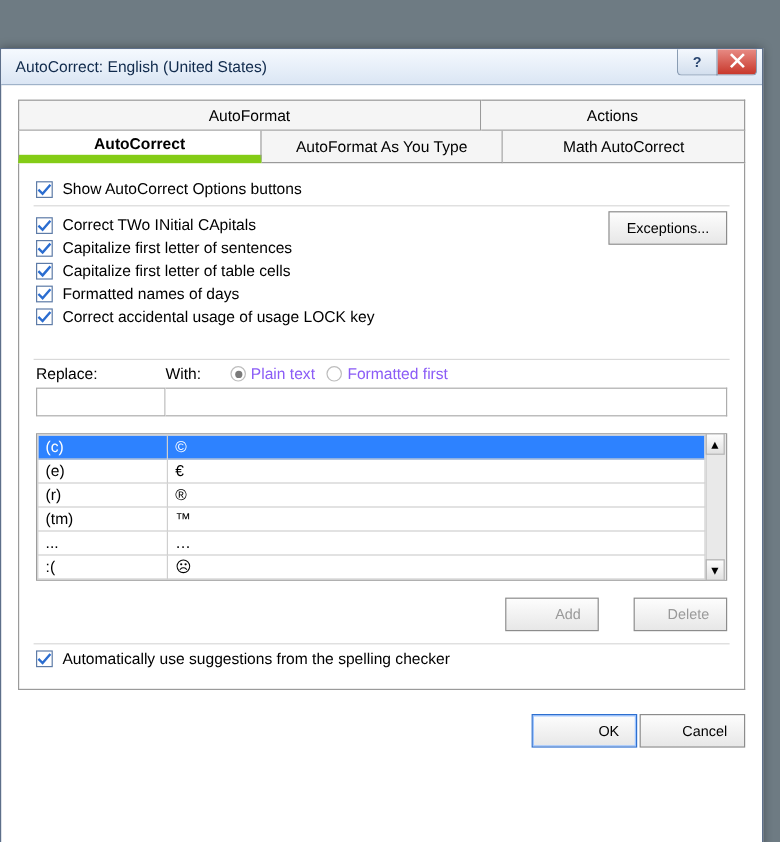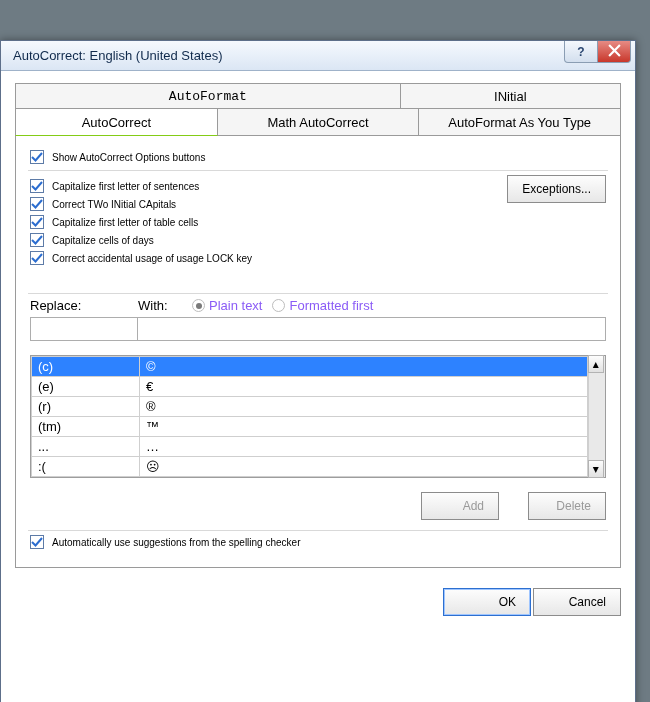--- a/index.html
+++ b/index.html
@@ -60,40 +60,41 @@
   }
   .tab-row-top .tab, .tab-row-bottom .tab {
     flex: 1;
     border: 1px solid #9a9a9a;
     display: flex; align-items: center; justify-content: center;
     background:#f5f5f5;
     font-size: 13px;
     cursor: default;
     position: relative;
   }
-  .tab-row-top .tab:first-child { flex: 1.75; font-family: Liberation Mono, monospace; }
+  .tab-row-top .tab:first-child { flex: 1.75; }
   .tab-row-top .tab + .tab { border-left: none; }
   .tab-row-bottom { height: 27px; }
   .tab-row-bottom .tab + .tab { border-left: none; }
   .tab-row-bottom .tab { border-top: none; }
   .tab-row-bottom .tab.active {
     background:#fff;
-    border-bottom: 1px solid #84cc16;
+    border-bottom: 7px solid #84cc16;
     z-index: 2;
+    font-weight: bold;
   }
   .tab-content {
     border: 1px solid #9a9a9a;
     border-top: none;
     padding: 10px 14px 14px 14px;
     background:#fff;
   }
   .cbx-row {
     display: flex; align-items: center;
     margin: 4px 0;
-    font-size: 10px;
+    font-size: 13px;
   }
   .cbx {
     width: 14px; height: 14px;
     border: 1px solid #5d7ba7;
     background:#fff;
     margin-right: 8px;
     display: inline-flex; align-items: center; justify-content: center;
   }
   .cbx svg { width:12px; height:12px; }
   .sep {
@@ -210,26 +211,26 @@
             </svg>
         </span>
       </div>
     </div>
   </div>
 
   <div class="dialog-body">
 
     <div class="tab-row-top">
       <div class="tab">AutoFormat</div>
-      <div class="tab">INitial</div>
+      <div class="tab">Actions</div>
     </div>
     <div class="tab-row-bottom">
       <div class="tab active">AutoCorrect</div>
+      <div class="tab">AutoFormat As You Type</div>
       <div class="tab">Math AutoCorrect</div>
-      <div class="tab">AutoFormat As You Type</div>
     </div>
 
     <div class="tab-content">
 
       <div class="cbx-row">
         <span class="cbx">
             <svg viewBox="0 0 12 12">
               <path d="M1,6 L4.5,9.5 L11,2" stroke="#2b6dd0" stroke-width="2" fill="none"></path>
             </svg>
           </span>
@@ -239,45 +240,45 @@
       <div class="sep"></div>
 
       <div class="section-row">
         <div style="flex:1">
           <div class="cbx-row">
             <span class="cbx">
                 <svg viewBox="0 0 12 12">
                   <path d="M1,6 L4.5,9.5 L11,2" stroke="#2b6dd0" stroke-width="2" fill="none"></path>
                 </svg>
               </span>
+            <span>Correct TWo INitial CApitals</span>
+          </div>
+          <div class="cbx-row">
+            <span class="cbx">
+                <svg viewBox="0 0 12 12">
+                  <path d="M1,6 L4.5,9.5 L11,2" stroke="#2b6dd0" stroke-width="2" fill="none"></path>
+                </svg>
+              </span>
             <span>Capitalize first letter of sentences</span>
           </div>
           <div class="cbx-row">
             <span class="cbx">
                 <svg viewBox="0 0 12 12">
                   <path d="M1,6 L4.5,9.5 L11,2" stroke="#2b6dd0" stroke-width="2" fill="none"></path>
                 </svg>
               </span>
-            <span>Correct TWo INitial CApitals</span>
-          </div>
-          <div class="cbx-row">
-            <span class="cbx">
-                <svg viewBox="0 0 12 12">
-                  <path d="M1,6 L4.5,9.5 L11,2" stroke="#2b6dd0" stroke-width="2" fill="none"></path>
-                </svg>
-              </span>
             <span>Capitalize first letter of table cells</span>
           </div>
           <div class="cbx-row">
             <span class="cbx">
                 <svg viewBox="0 0 12 12">
                   <path d="M1,6 L4.5,9.5 L11,2" stroke="#2b6dd0" stroke-width="2" fill="none"></path>
                 </svg>
               </span>
-            <span>Capitalize cells of days</span>
+            <span>Formatted names of days</span>
           </div>
           <div class="cbx-row">
             <span class="cbx">
                 <svg viewBox="0 0 12 12">
                   <path d="M1,6 L4.5,9.5 L11,2" stroke="#2b6dd0" stroke-width="2" fill="none"></path>
                 </svg>
               </span>
             <span>Correct accidental usage of usage LOCK key</span>
           </div>
         </div>

